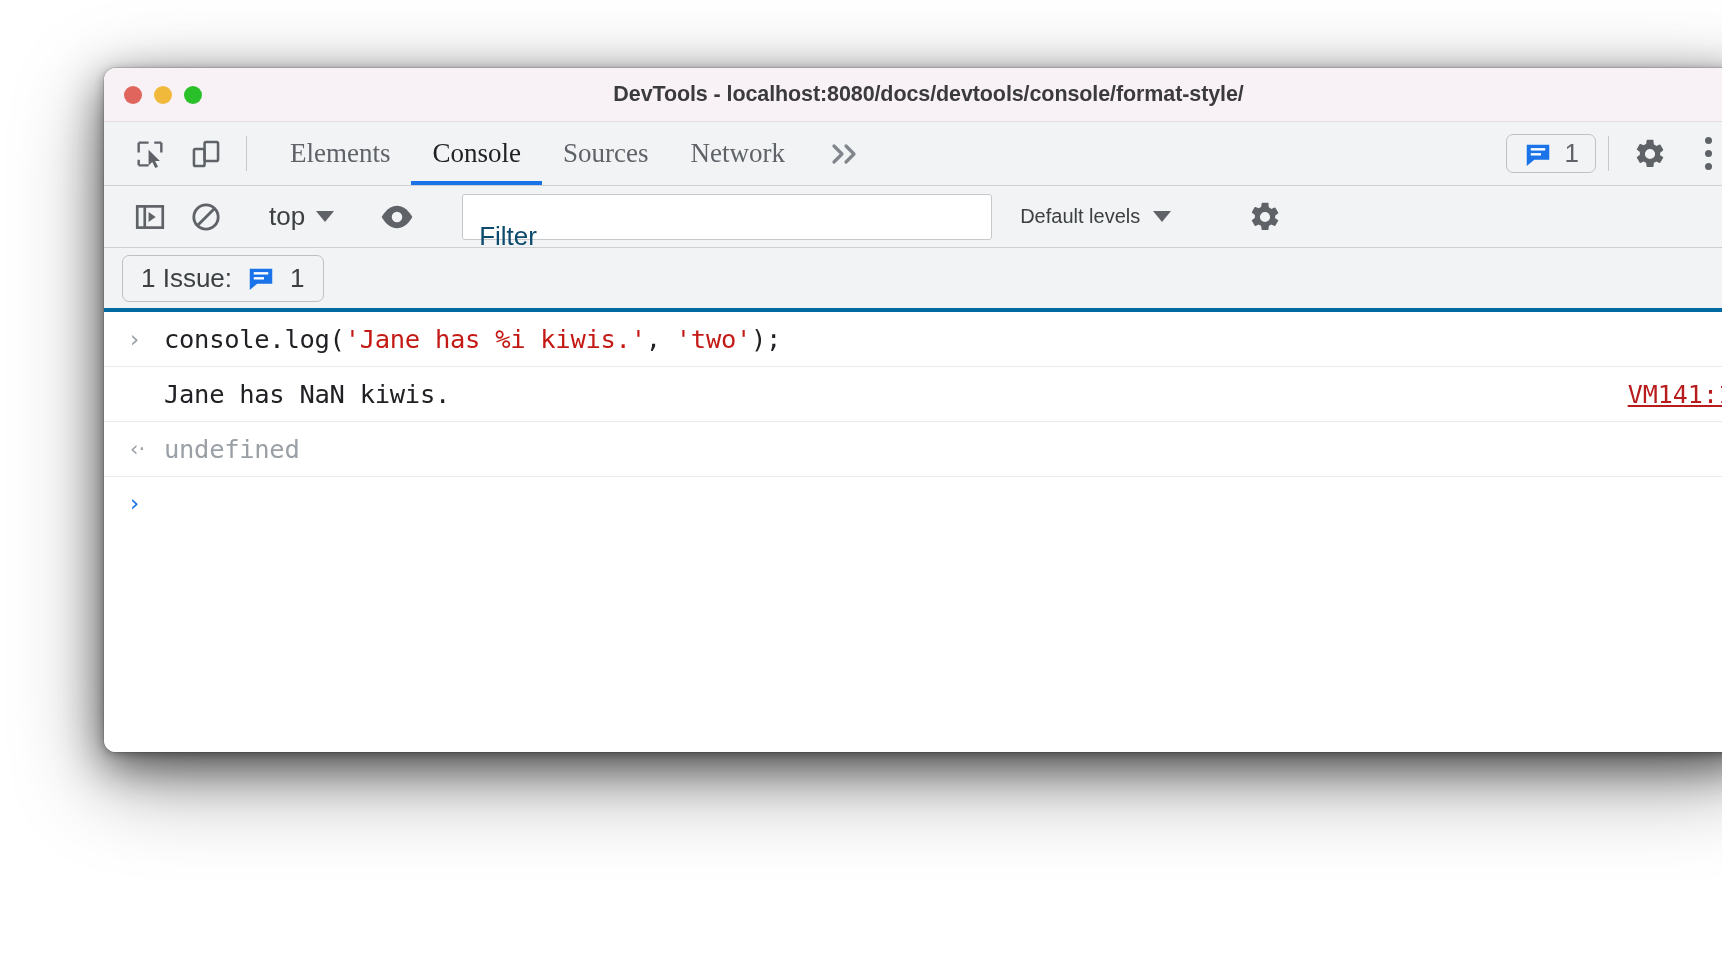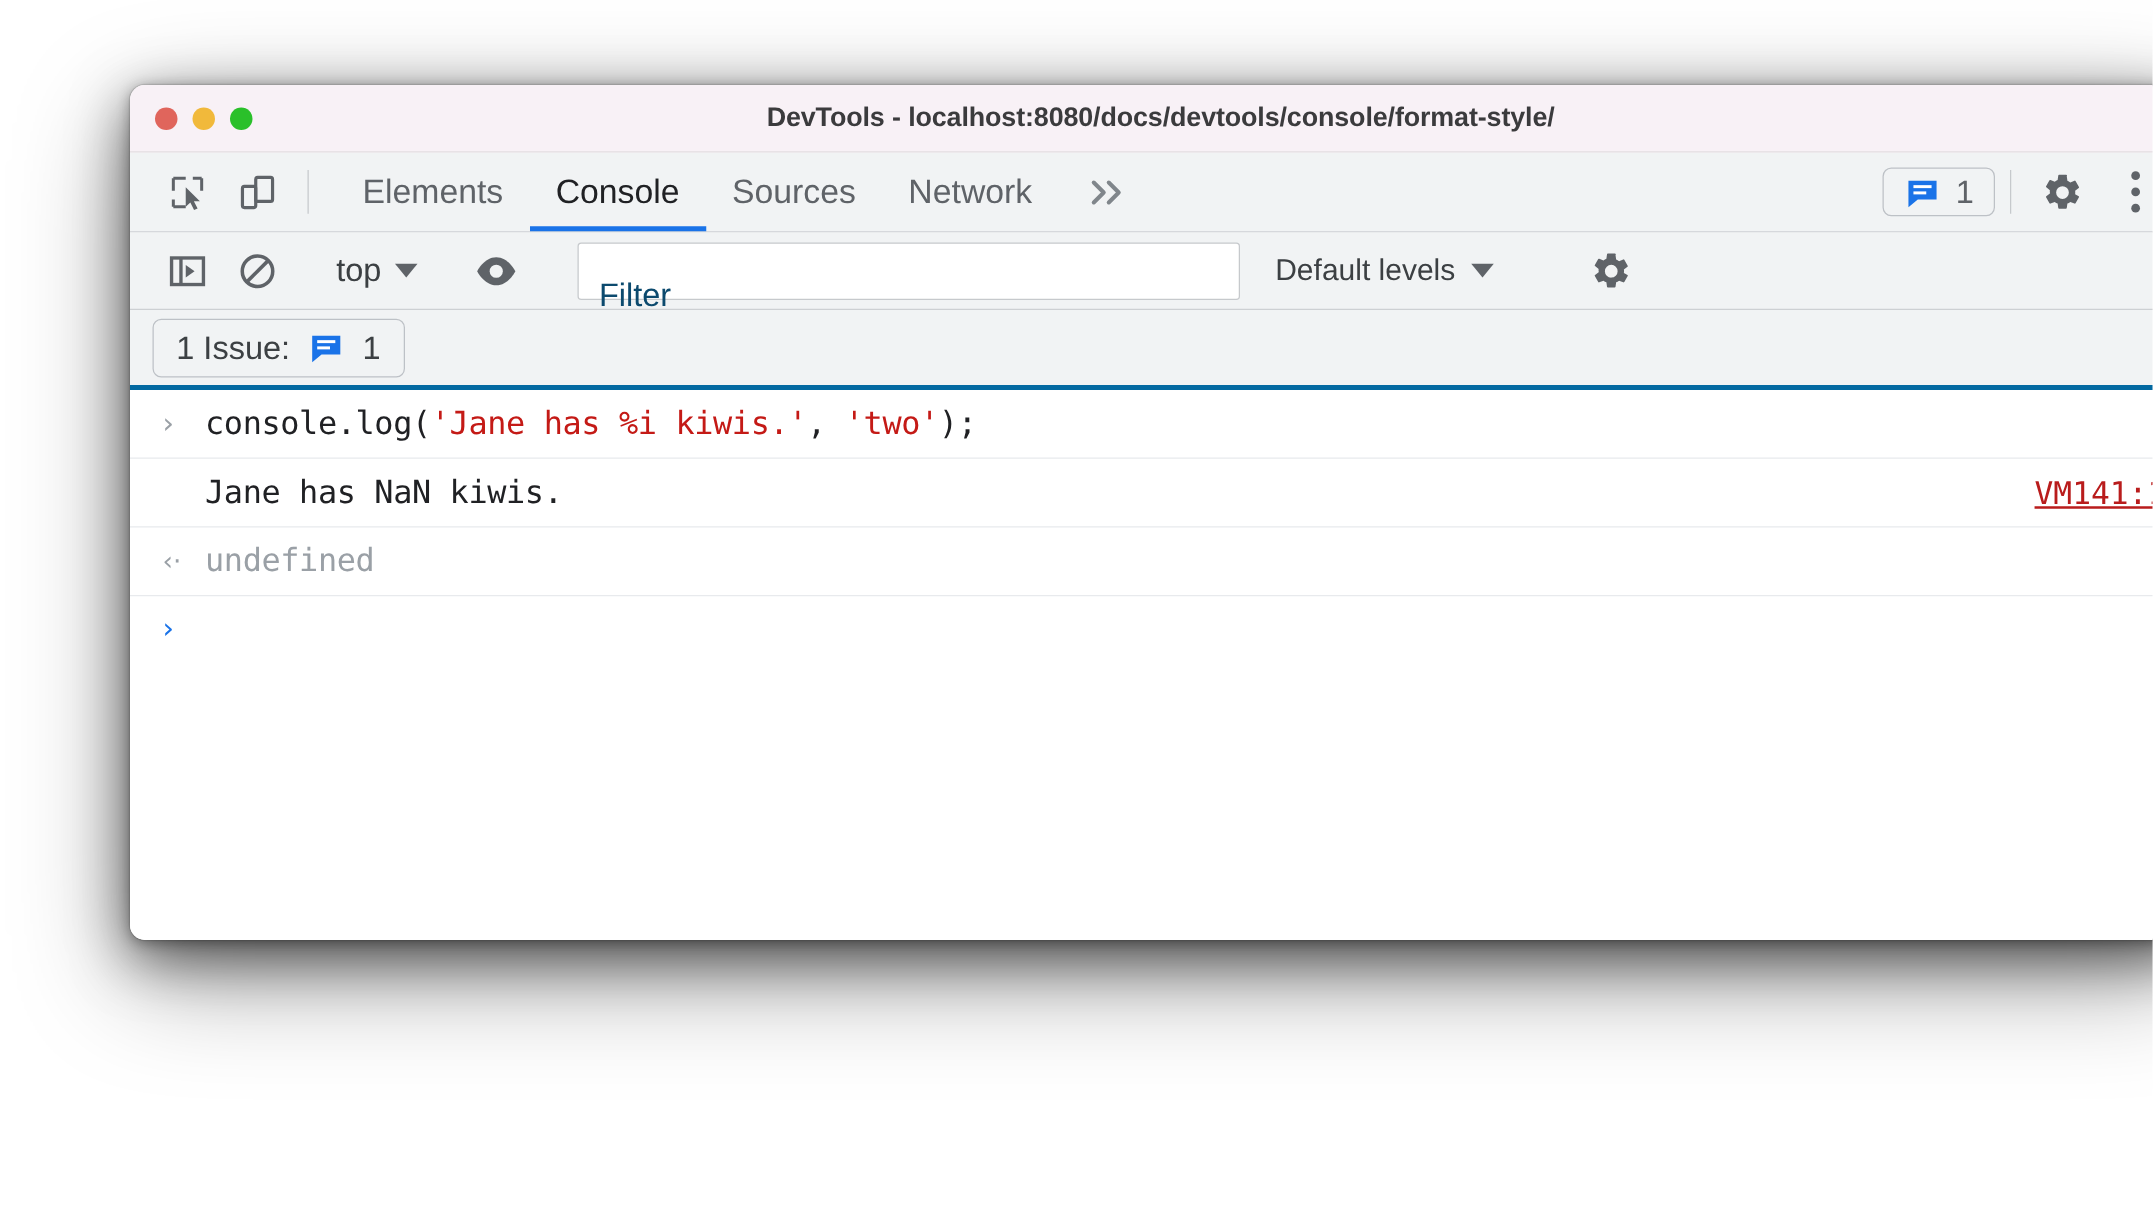--- a/index.html
+++ b/index.html
@@ -107,20 +107,21 @@
   }
   .tab {
     display: flex;
     align-items: center;
     padding: 0 21px;
     font-size: 27px;
     color: #5f6368;
     cursor: pointer;
     position: relative;
     white-space: nowrap;
+    font-family: Liberation Serif, serif;
   }
   .tab.active {
     color: #202124;
   }
   .tab.active::after {
     content: "";
     position: absolute;
     left: 0; right: 0; bottom: 0;
     height: 4px;
     background: #1a73e8;
@@ -223,21 +224,21 @@
   .filter-input .ph {
     font-size: 26px;
     color: #0c4a6e;
     margin-top: 40px;
   }
   .levels-select {
     display: flex;
     align-items: center;
     gap: 13px;
     padding: 0 16px;
-    font-size: 24px;
+    font-size: 20px;
     color: #3c4043;
     cursor: pointer;
     white-space: nowrap;
   }
 
   
   .issues-bar {
     height: 64px;
     min-height: 64px;
     background: #f1f3f4;

